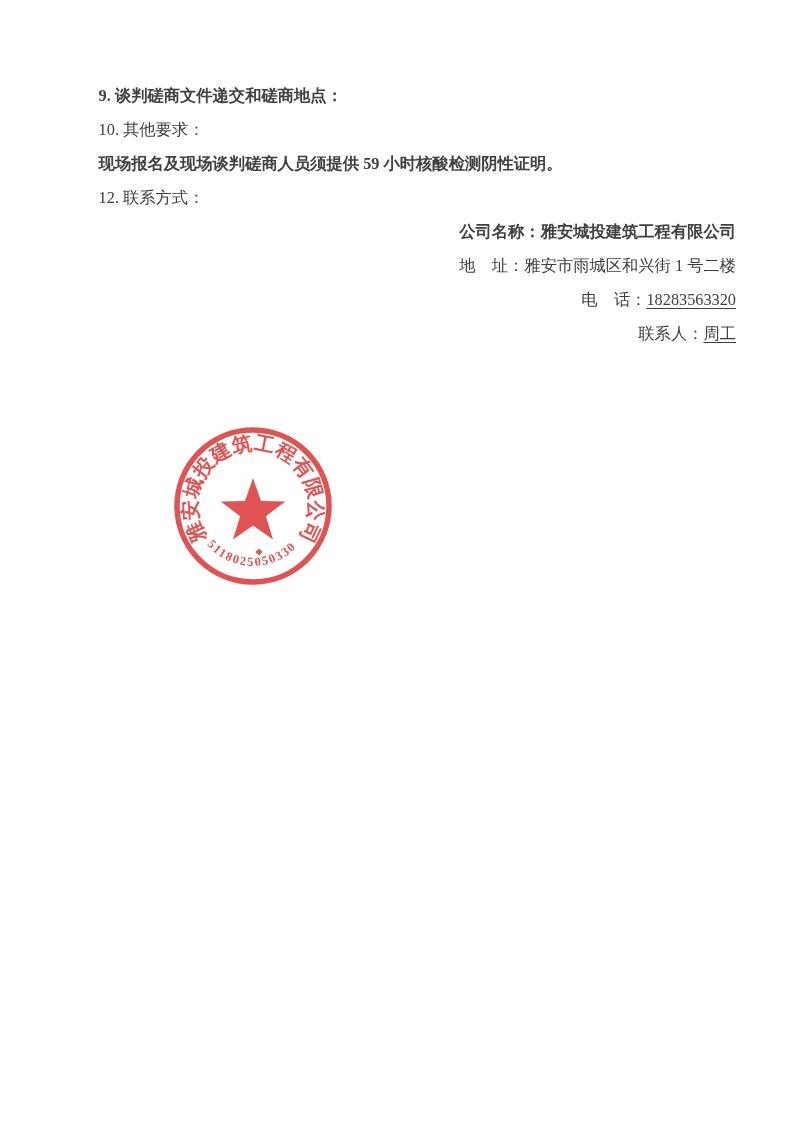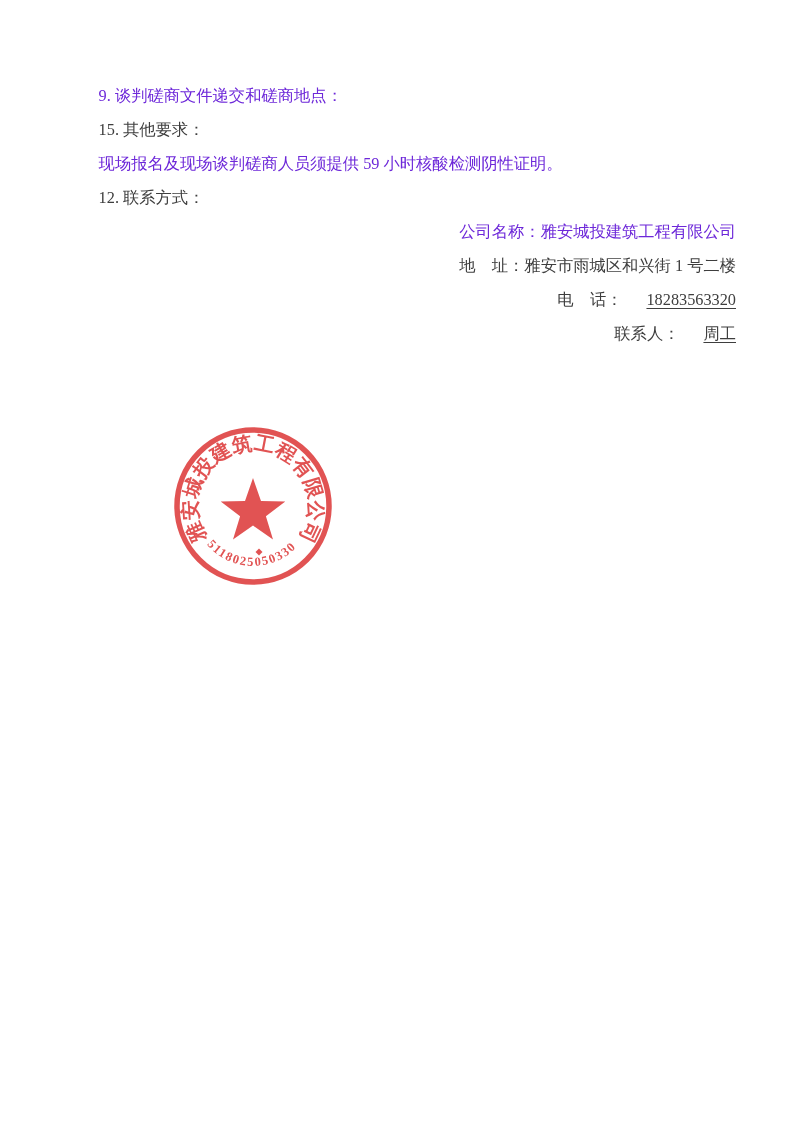--- a/index.html
+++ b/index.html
@@ -13,26 +13,25 @@
   .doc {
     position:absolute;
     left:66px; top:79px;
     width:670px;
     font-size:16.3px;
     line-height:34px;
     color:#3e3e3e;
     text-align:justify;
   }
   .para { margin:0; text-indent:2em; }
-  .bold { font-weight:normal; color:#6d28d9; }
+  .bold { font-weight:bold; color:#404040; }
   .contact { text-align:right; }
   .underlined {
     text-decoration:underline;
     text-underline-offset:3px;
-    margin-left:24px;
   }
   .stamp {
     position:absolute;
     left:153px; top:406px;
     width:200px; height:200px;
     mix-blend-mode:multiply;
     opacity:0.88;
     pointer-events:none;
   }
 </style>
@@ -40,21 +39,21 @@
 <body>
 
 <div class="page">
   <div class="doc">
 
     <p class="para bold">9. 谈判磋商文件递交和磋商地点：</p>
 
 
 
 
-    <p class="para">15. 其他要求：</p>
+    <p class="para">10. 其他要求：</p>
 
     <p class="para bold">现场报名及现场谈判磋商人员须提供 59 小时核酸检测阴性证明。</p>
 
     <p class="para">12. 联系方式：</p>
 
     <p class="para bold contact"><span>公司名称：</span><span>雅安城投建筑工程有限公司</span></p>
 
     <p class="para contact"><span>地　址：</span><span>雅安市雨城区和兴街 1 号二楼</span></p>
 
     <p class="para contact"><span>电　话：</span><span class="underlined">18283563320</span></p>

